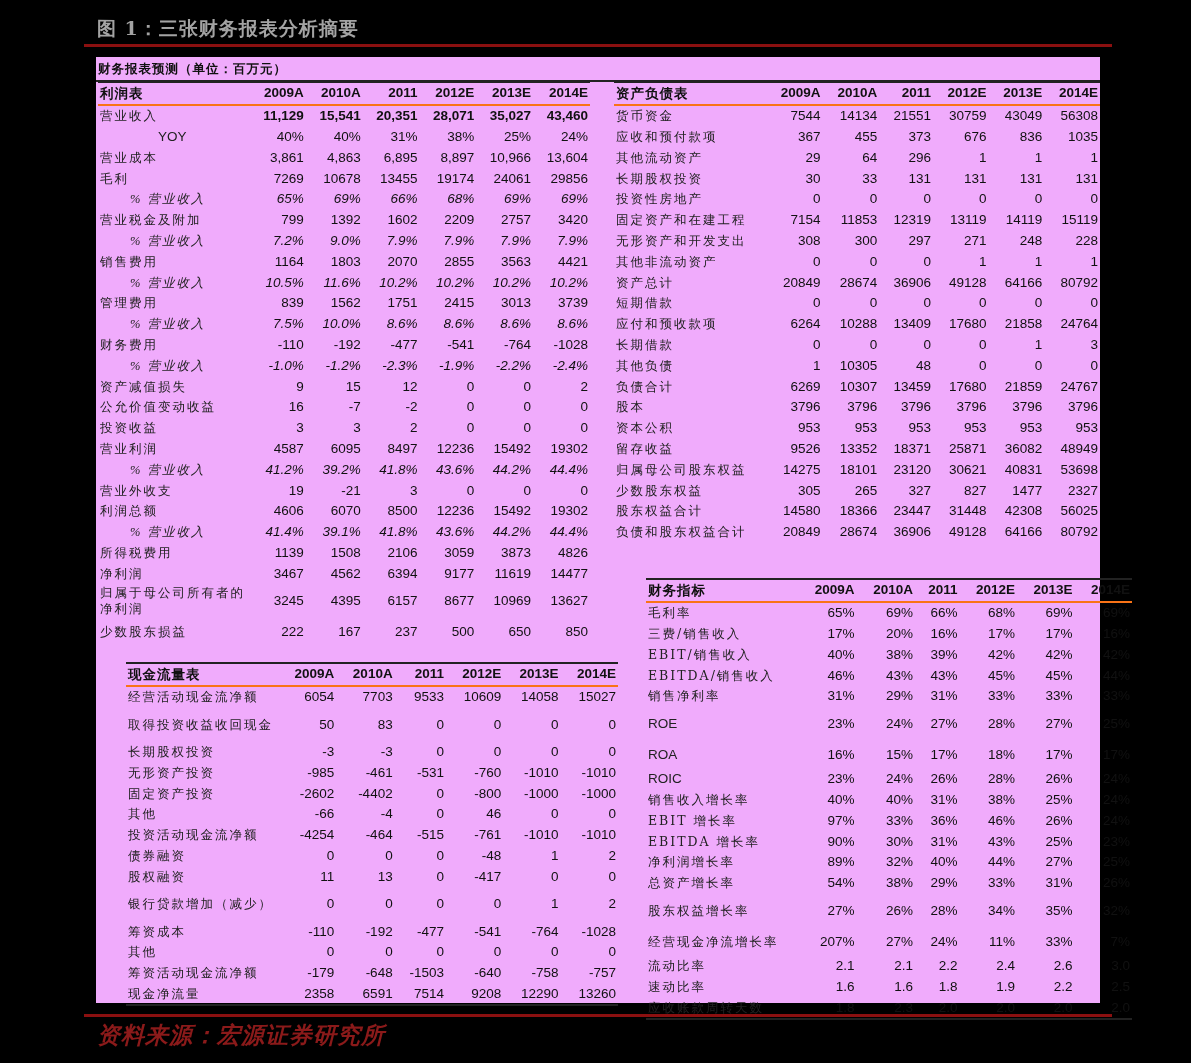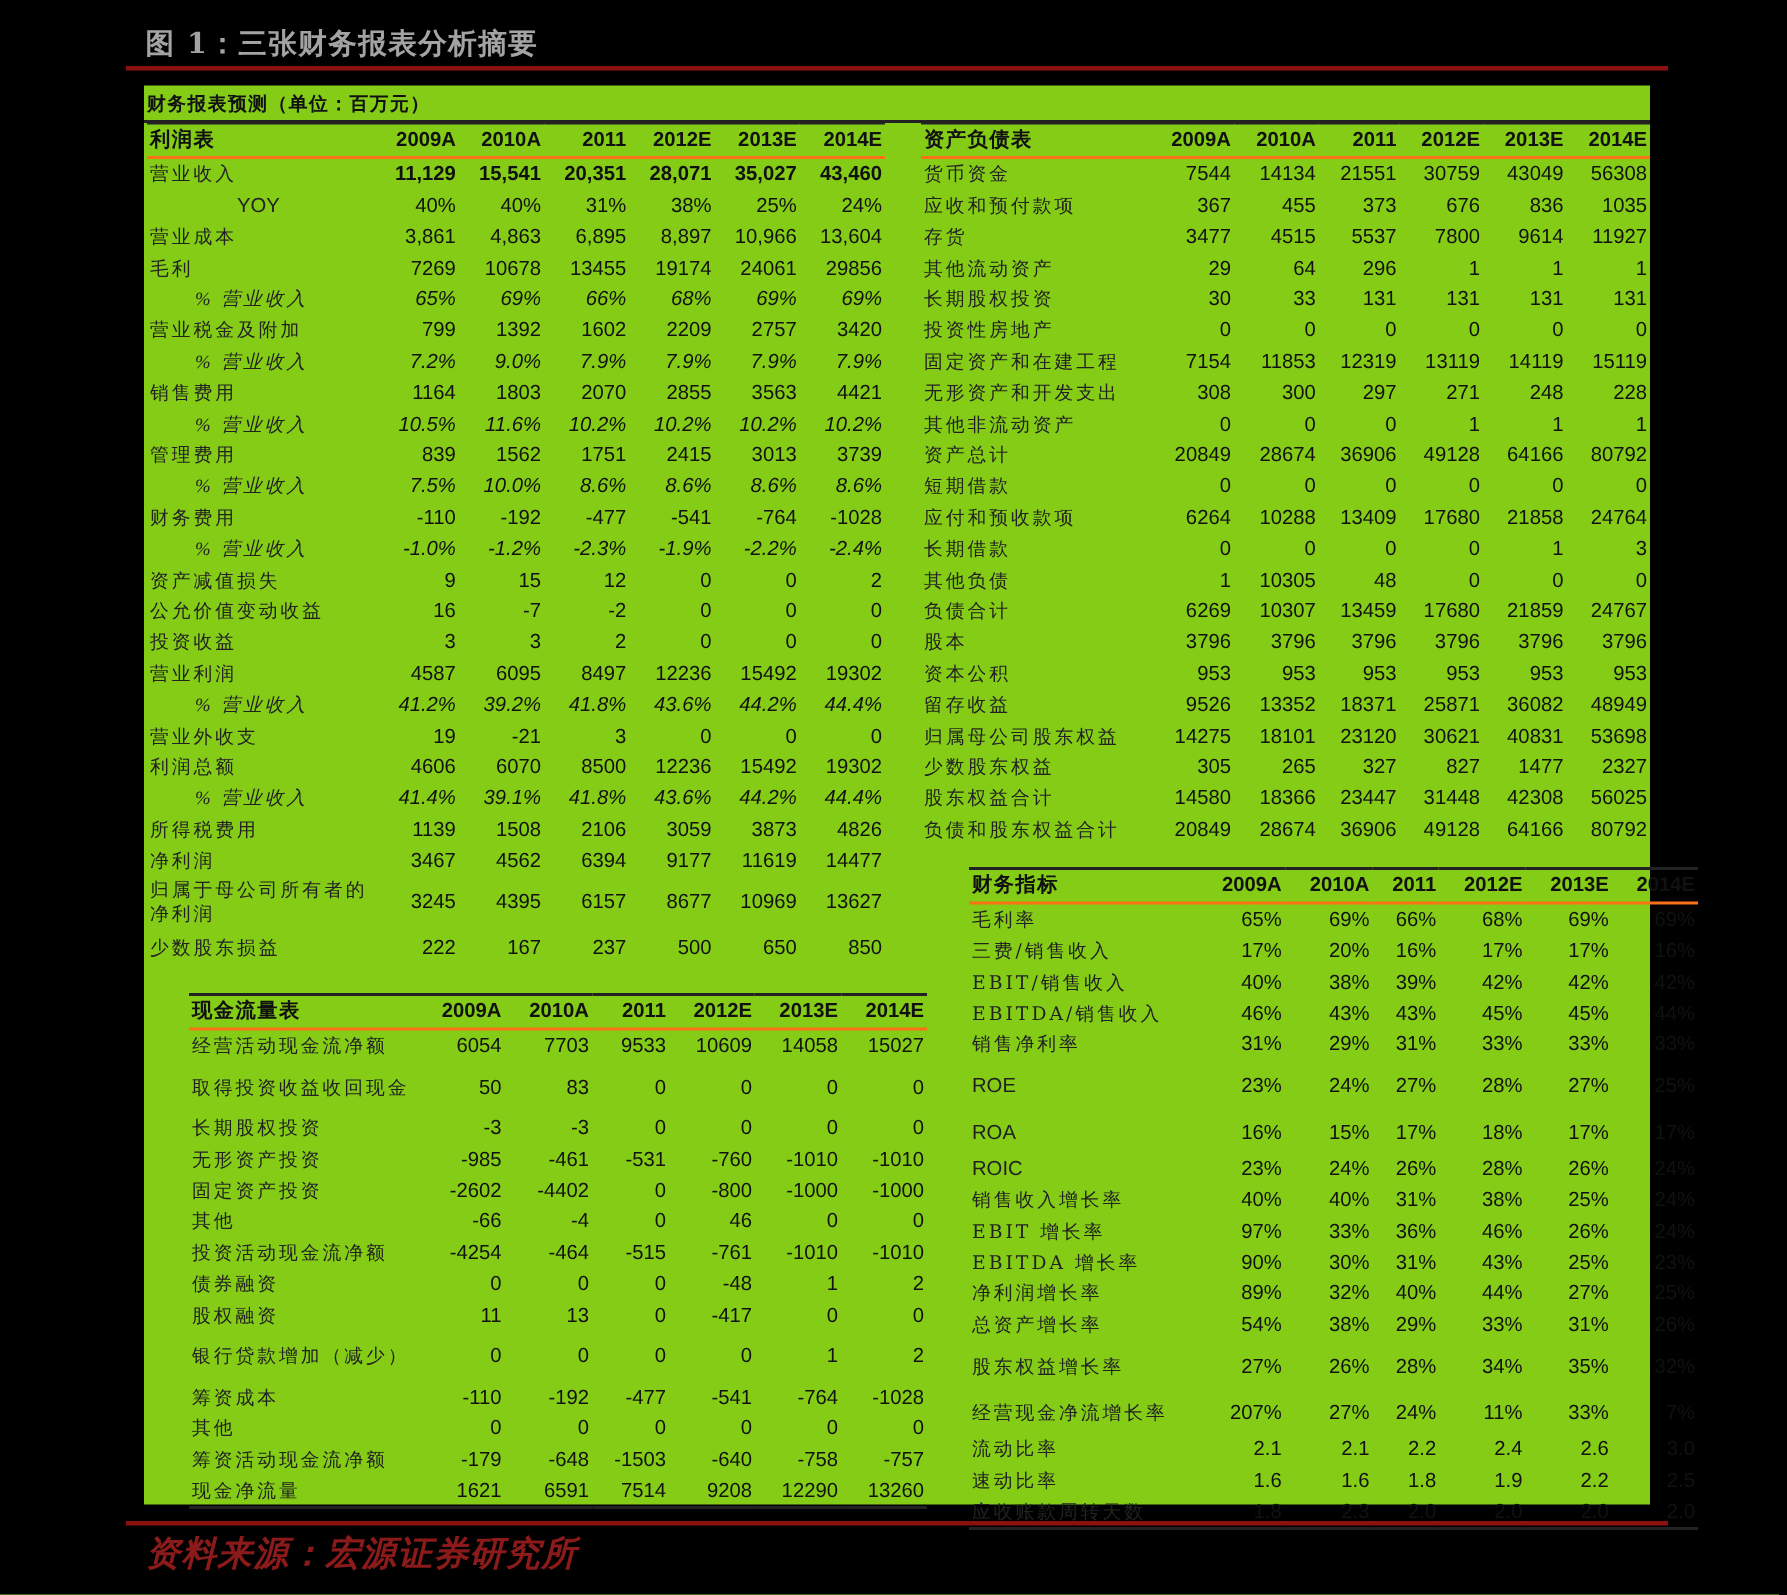--- a/index.html
+++ b/index.html
@@ -21,21 +21,21 @@
     }
     .rule-red {
       position: absolute; left: 84px; width: 1028px; height: 3px;
       background: #8b1010;
     }
     .rule-top { top: 44px; }
     .rule-bottom { top: 1014px; }
     .panel {
       position: absolute; left: 96px; top: 57px;
       width: 1004px; height: 946px;
-      background: #84cc16;
+      background: #f0abfc;
     }
     .panel-caption {
       position: absolute; left: 2px; top: 4px;
       font-family: "DejaVu Serif", "Liberation Serif", serif;
       font-size: 12.5px; font-weight: bold;
       letter-spacing: 1px;
     }
     .caption-rule {
       position: absolute; left: 0; top: 23px; width: 1004px;
       border-top: 2px solid #222;
@@ -467,21 +467,21 @@
           <td class="lbl">筹资活动现金流净额</td>
           <td>-179</td>
           <td>-648</td>
           <td>-1503</td>
           <td>-640</td>
           <td>-758</td>
           <td>-757</td>
         </tr>
         <tr class="last">
           <td class="lbl">现金净流量</td>
-          <td>1621</td>
+          <td>2358</td>
           <td>6591</td>
           <td>7514</td>
           <td>9208</td>
           <td>12290</td>
           <td>13260</td>
         </tr>
       </tbody>
   </table>
 
   <table class="tbl" id="tbl-balance" style="left:518px; top:24px; width:486px;">
@@ -509,29 +509,20 @@
         <tr>
           <td class="lbl">应收和预付款项</td>
           <td>367</td>
           <td>455</td>
           <td>373</td>
           <td>676</td>
           <td>836</td>
           <td>1035</td>
         </tr>
         <tr>
-          <td class="lbl">存货</td>
-          <td>3477</td>
-          <td>4515</td>
-          <td>5537</td>
-          <td>7800</td>
-          <td>9614</td>
-          <td>11927</td>
-        </tr>
-        <tr>
           <td class="lbl">其他流动资产</td>
           <td>29</td>
           <td>64</td>
           <td>296</td>
           <td>1</td>
           <td>1</td>
           <td>1</td>
         </tr>
         <tr>
           <td class="lbl">长期股权投资</td>

